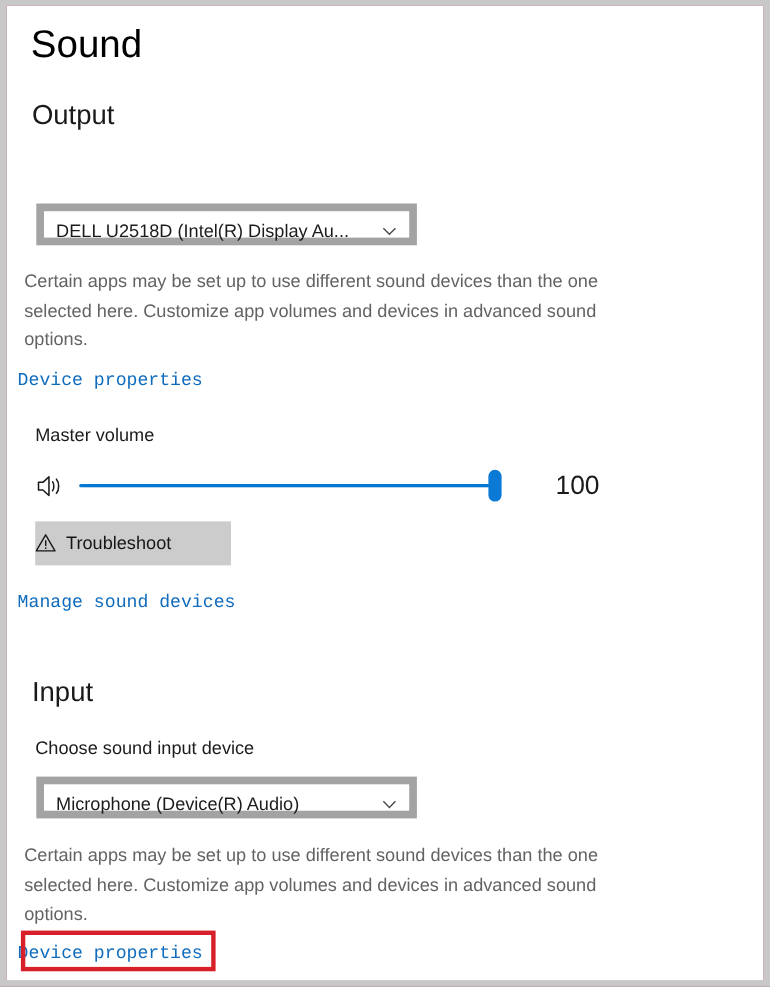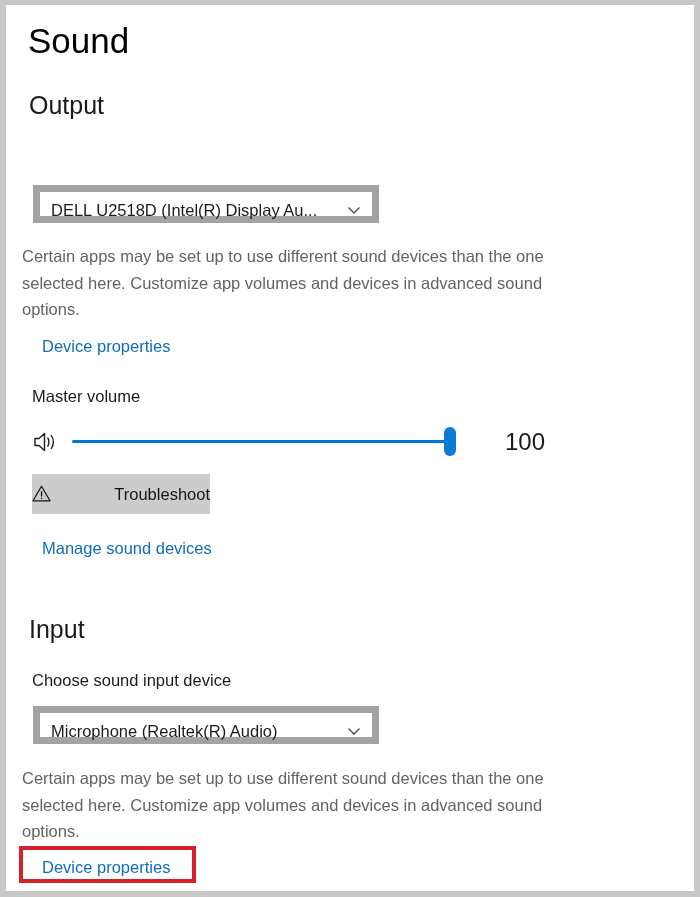--- a/index.html
+++ b/index.html
@@ -70,28 +70,29 @@
     position: absolute;
     left: 16px;
     width: 540px;
     font-size: 16.5px;
     font-weight: 400;
     color: #636363;
     line-height: 26.5px;
   }
   .link {
     position: absolute;
-    left: 36px;
+    left: 10px;
     font-size: 16.5px;
     font-weight: 400;
     color: #0f6cbd;
     line-height: 22px;
     text-decoration: none;
     cursor: pointer;
     white-space: nowrap;
+    font-family: Liberation Mono, monospace;
   }
 
   
   .combo {
     position: absolute;
     left: 27px;
     width: 346px;
     height: 38px;
     box-sizing: border-box;
     border: 7px solid #a3a3a3;
@@ -180,21 +181,21 @@
     padding: 0;
   }
   .btn-inner {
     position: absolute;
     left: 0;
     top: 0;
     width: 178px;
     height: 39px;
     display: flex;
     align-items: center;
-    justify-content: space-between;
+    justify-content: flex-start;
   }
   .btn-icon {
     width: 19px;
     height: 19px;
     margin-right: 9px;
     flex: none;
   }
   .btn-label {
     font-size: 16.5px;
     color: #161616;
@@ -268,21 +269,21 @@
       </div>
     </div>
 
     <a class="link" style="top:532px;">Manage sound devices</a>
 
     <div class="section-heading" style="top:608px;">Input</div>
 
     <div class="field-label" style="top:664px;">Choose sound input device</div>
 
     <div class="combo" style="top:701px;">
-      <span class="combo-text">Microphone (Realtek(R) Audio)</span>
+      <span class="combo-text">Microphone (Device(R) Audio)</span>
       <span class="combo-chevron">
         <svg width="16" height="16" viewBox="0 0 16 16">
           <path d="M2.5 5.5 L8 11 L13.5 5.5" fill="none" stroke="#4a4a4a" stroke-width="1.3"></path>
         </svg>
       </span>
     </div>
 
     <div class="desc" style="top:760px;">Certain apps may be set up to use different sound devices than the one selected here. Customize app volumes and devices in advanced sound options.</div>
 
     <a class="link" style="top:851px;">Device properties</a>

